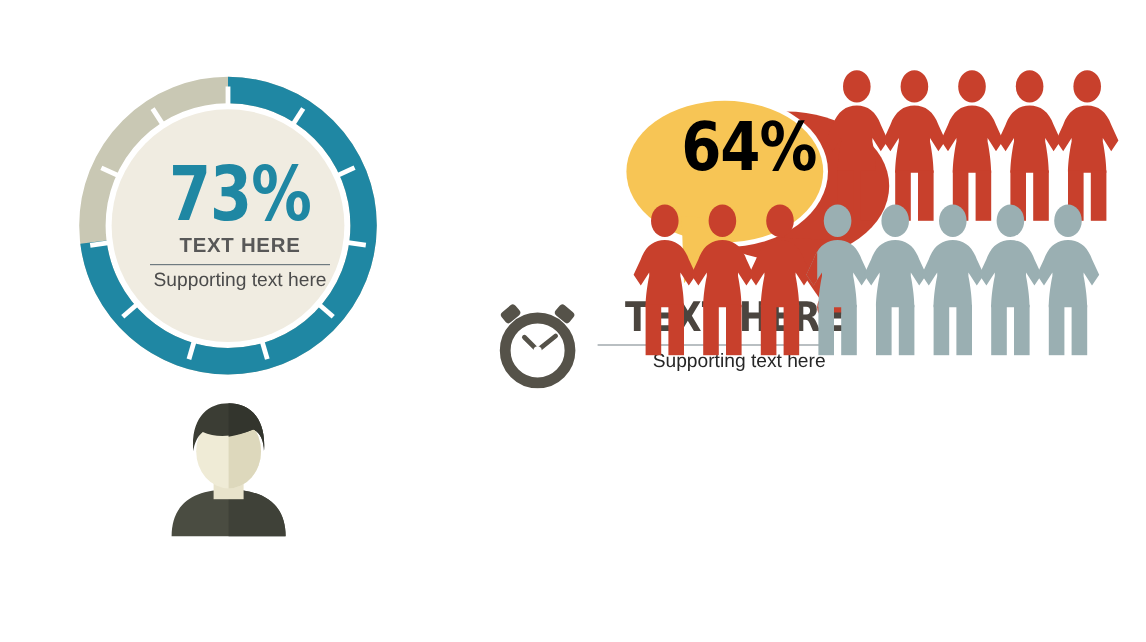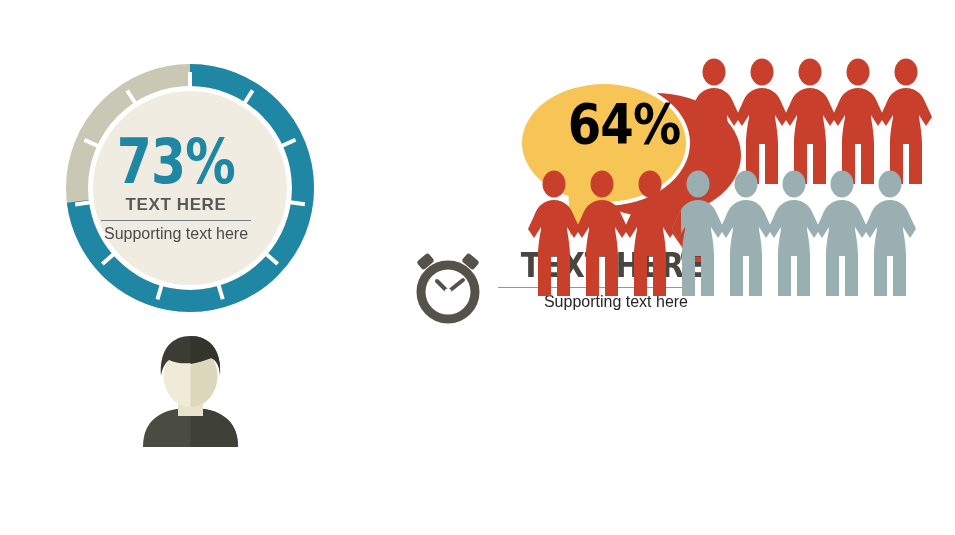--- a/index.html
+++ b/index.html
@@ -31,21 +31,21 @@
     height: 260px;
   }
   .donut-svg {
     position: absolute;
     left: 0; top: 0;
     width: 260px;
     height: 260px;
   }
   .donut-center {
     position: absolute;
-    left: 20px;
+    left: 44px;
     top: 34px;
     width: 192px;
     height: 192px;
     display: flex;
     flex-direction: column;
     align-items: center;
     justify-content: center;
     text-align: center;
   }
   .donut-value {

